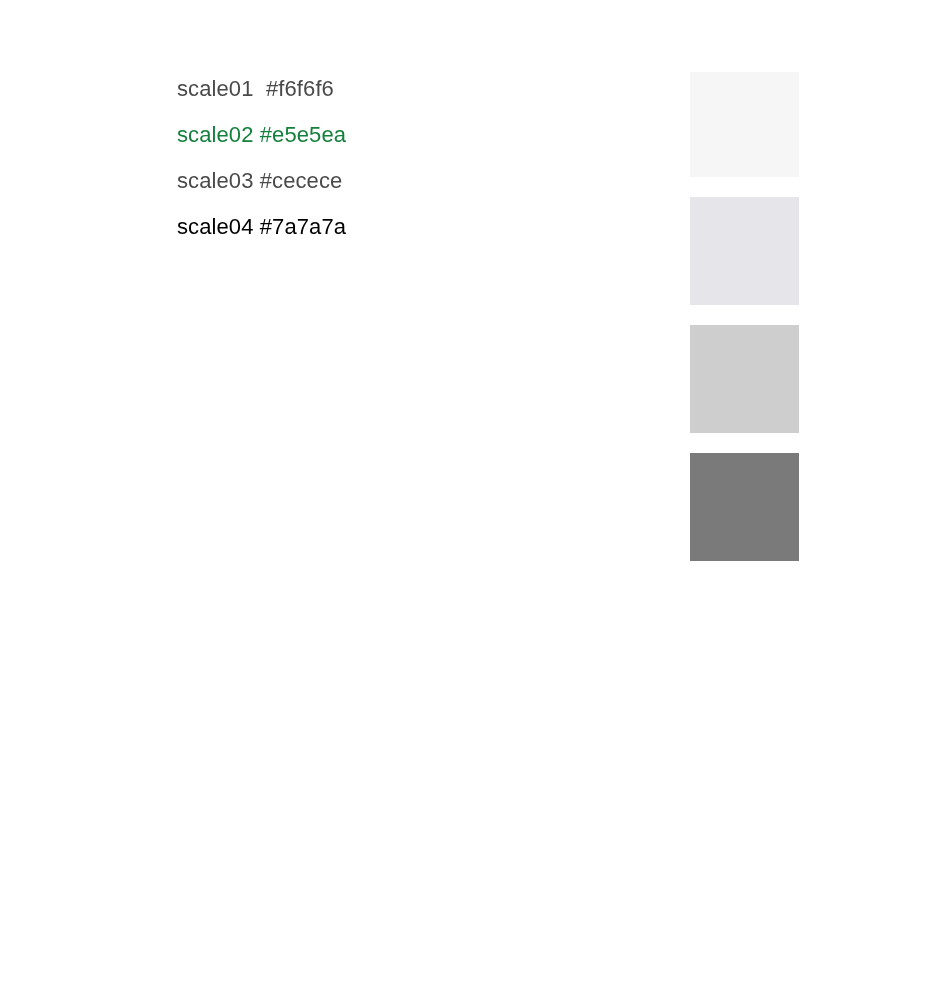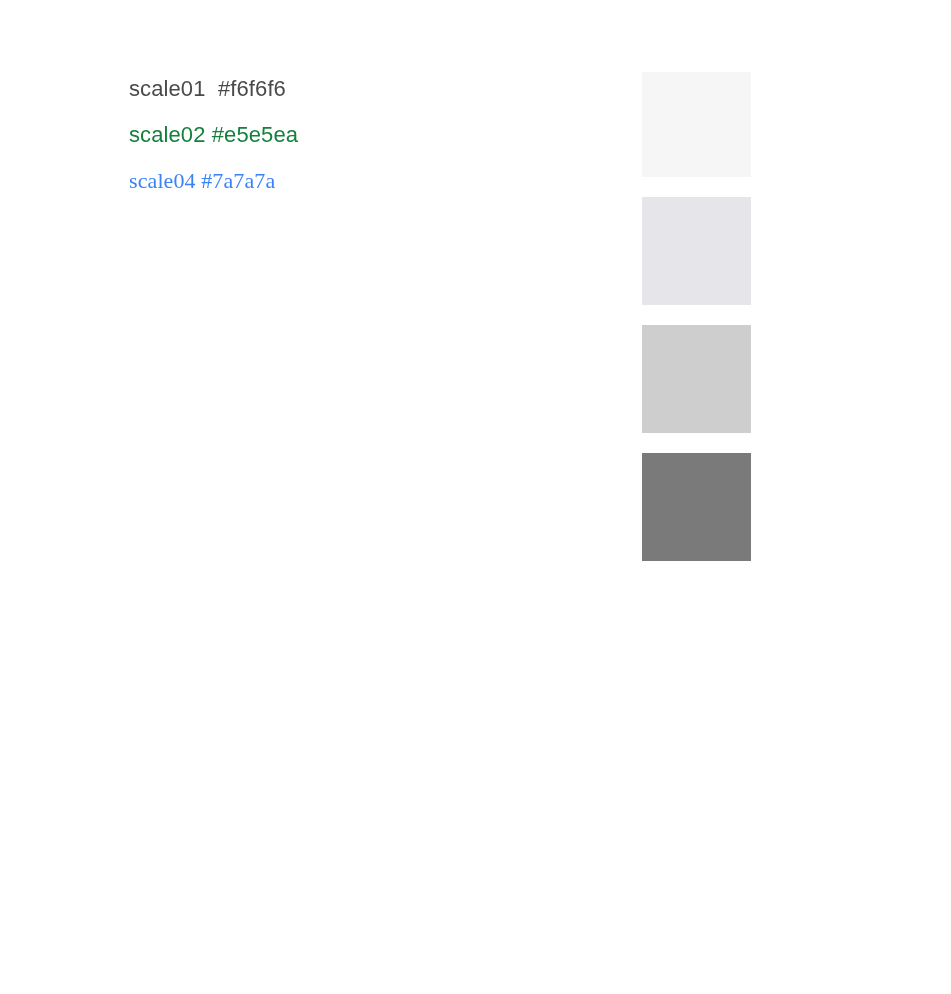--- a/index.html
+++ b/index.html
@@ -13,20 +13,21 @@
     background: #ffffff;
     font-family: "Liberation Sans", "DejaVu Sans", sans-serif;
     overflow: hidden;
     position: relative;
   }
 
   #palette-sheet {
     position: absolute;
     inset: 0;
     background: #ffffff;
+    margin-left: 48px;
   }
 
   
   #label-column {
     position: absolute;
     left: 129px;
     top: 66px;
     width: 480px;
   }
 
@@ -70,21 +71,22 @@
   }
 </style>
 </head>
 <body style="background: rgb(255, 255, 255);">
 
 <div id="palette-sheet">
 
   <div id="label-column">
     <div class="scale-row-label" style="color: rgb(74, 74, 74);">scale01  #f6f6f6</div>
     <div class="scale-row-label" style="color: #15803d;">scale02 #e5e5ea</div>
-    <div class="scale-row-label" style="color: #3b82f6; font-family: Liberation Serif, serif;">scale04 #7a7a7a</div>
+    <div class="scale-row-label" style="color: rgb(74, 74, 74);">scale03 #cecece</div>
+    <div class="scale-row-label" style="color: #000000;">scale04 #7a7a7a</div>
   </div>
 
   <div id="swatch-column">
     <div class="swatch-slot">
       <span class="swatch-chip" style="background-color: rgb(246, 246, 246);"></span>
     </div>
     <div class="swatch-slot">
       <span class="swatch-chip" style="background-color: rgb(229, 229, 234);"></span>
     </div>
     <div class="swatch-slot">

